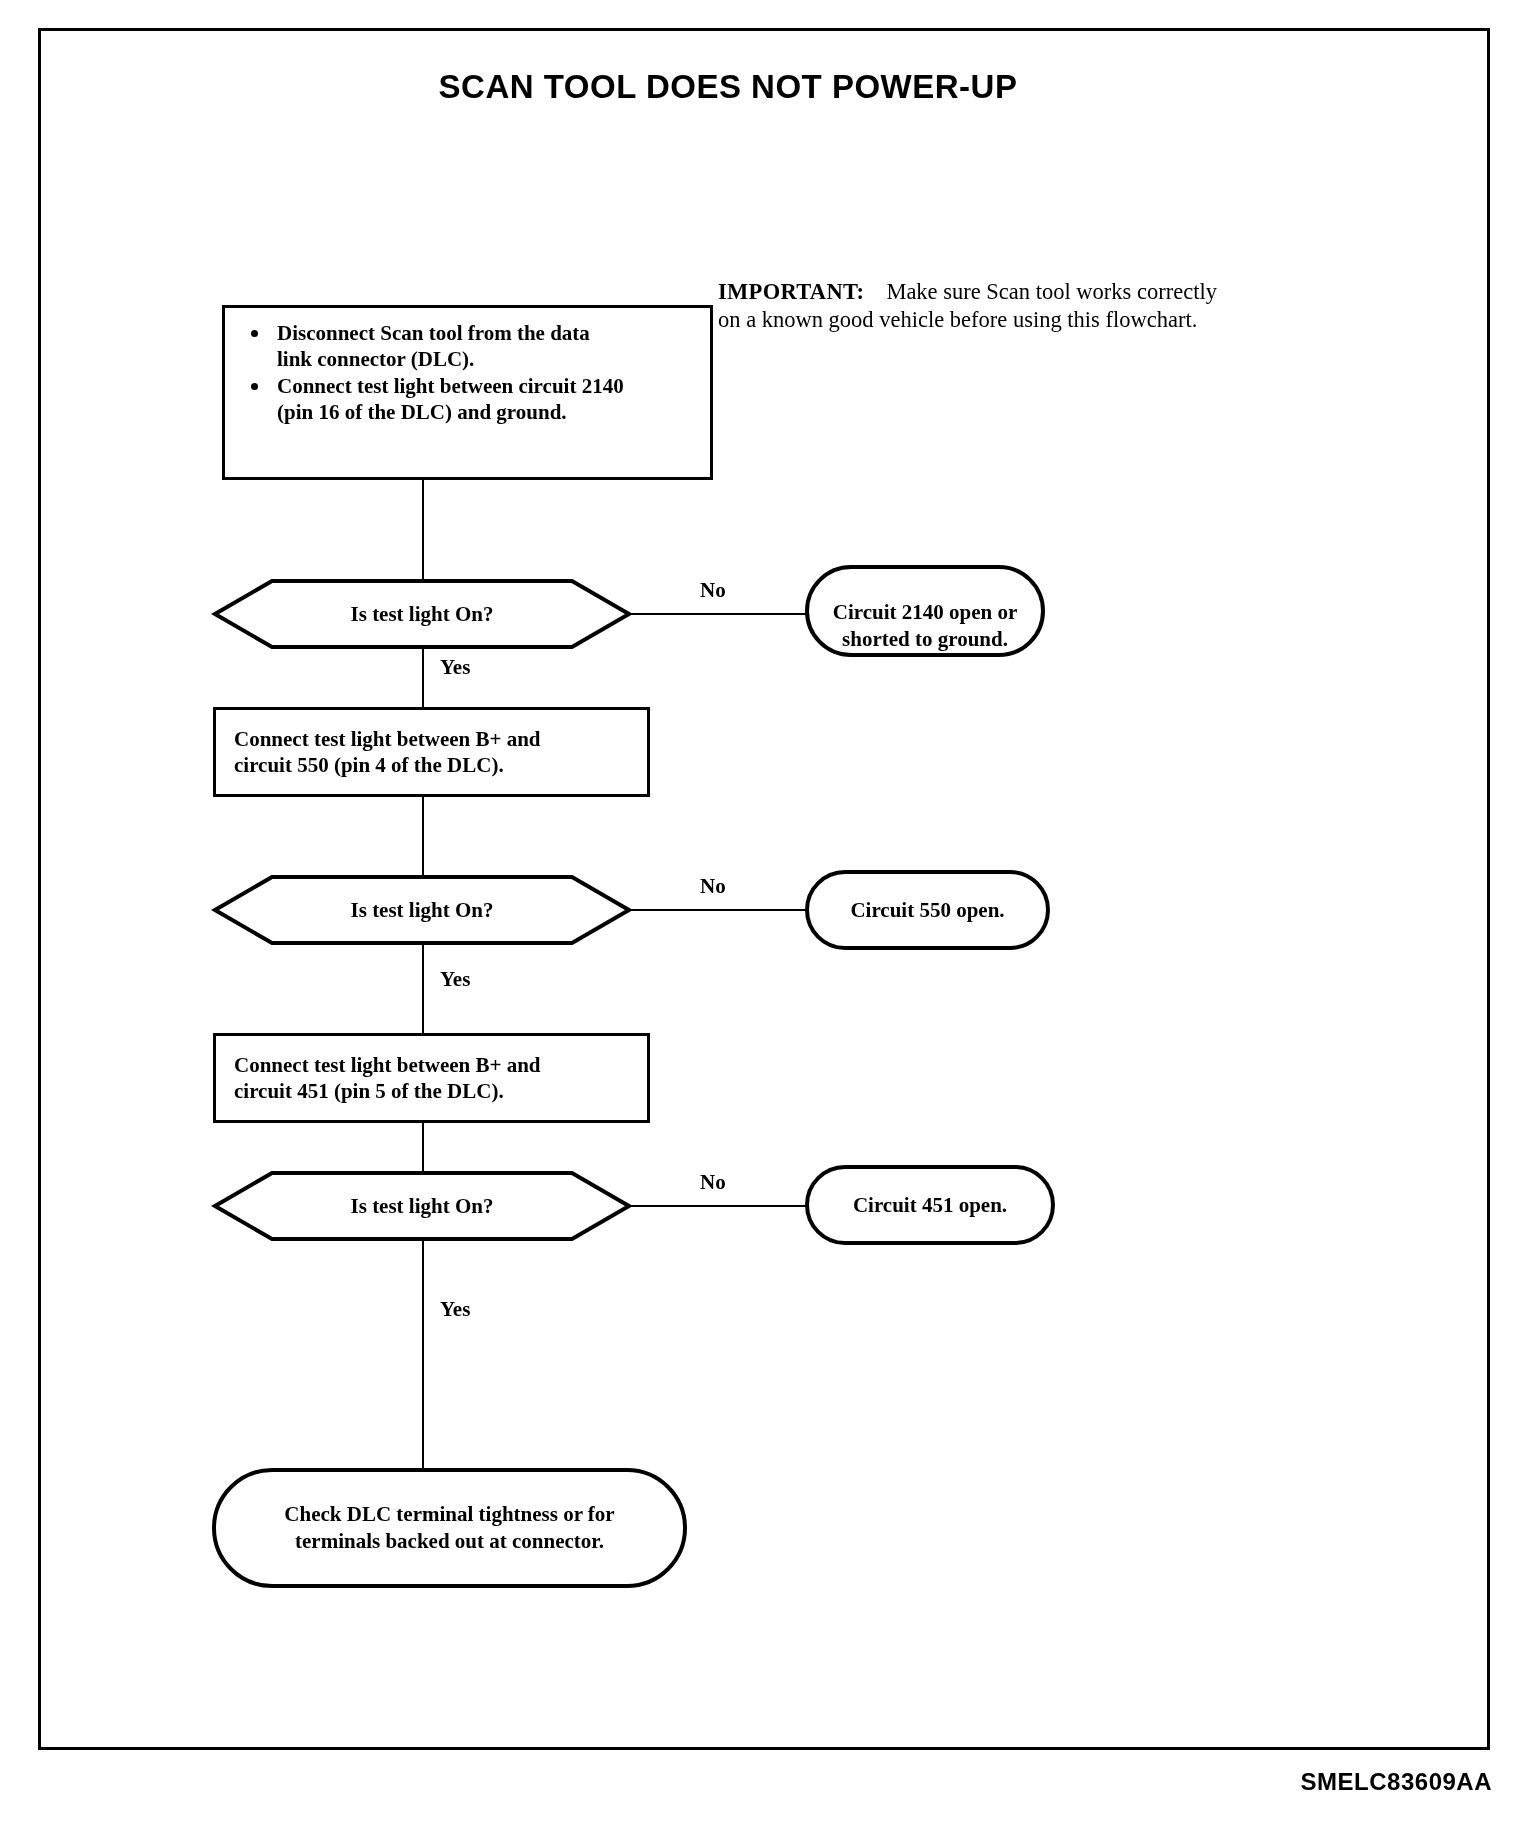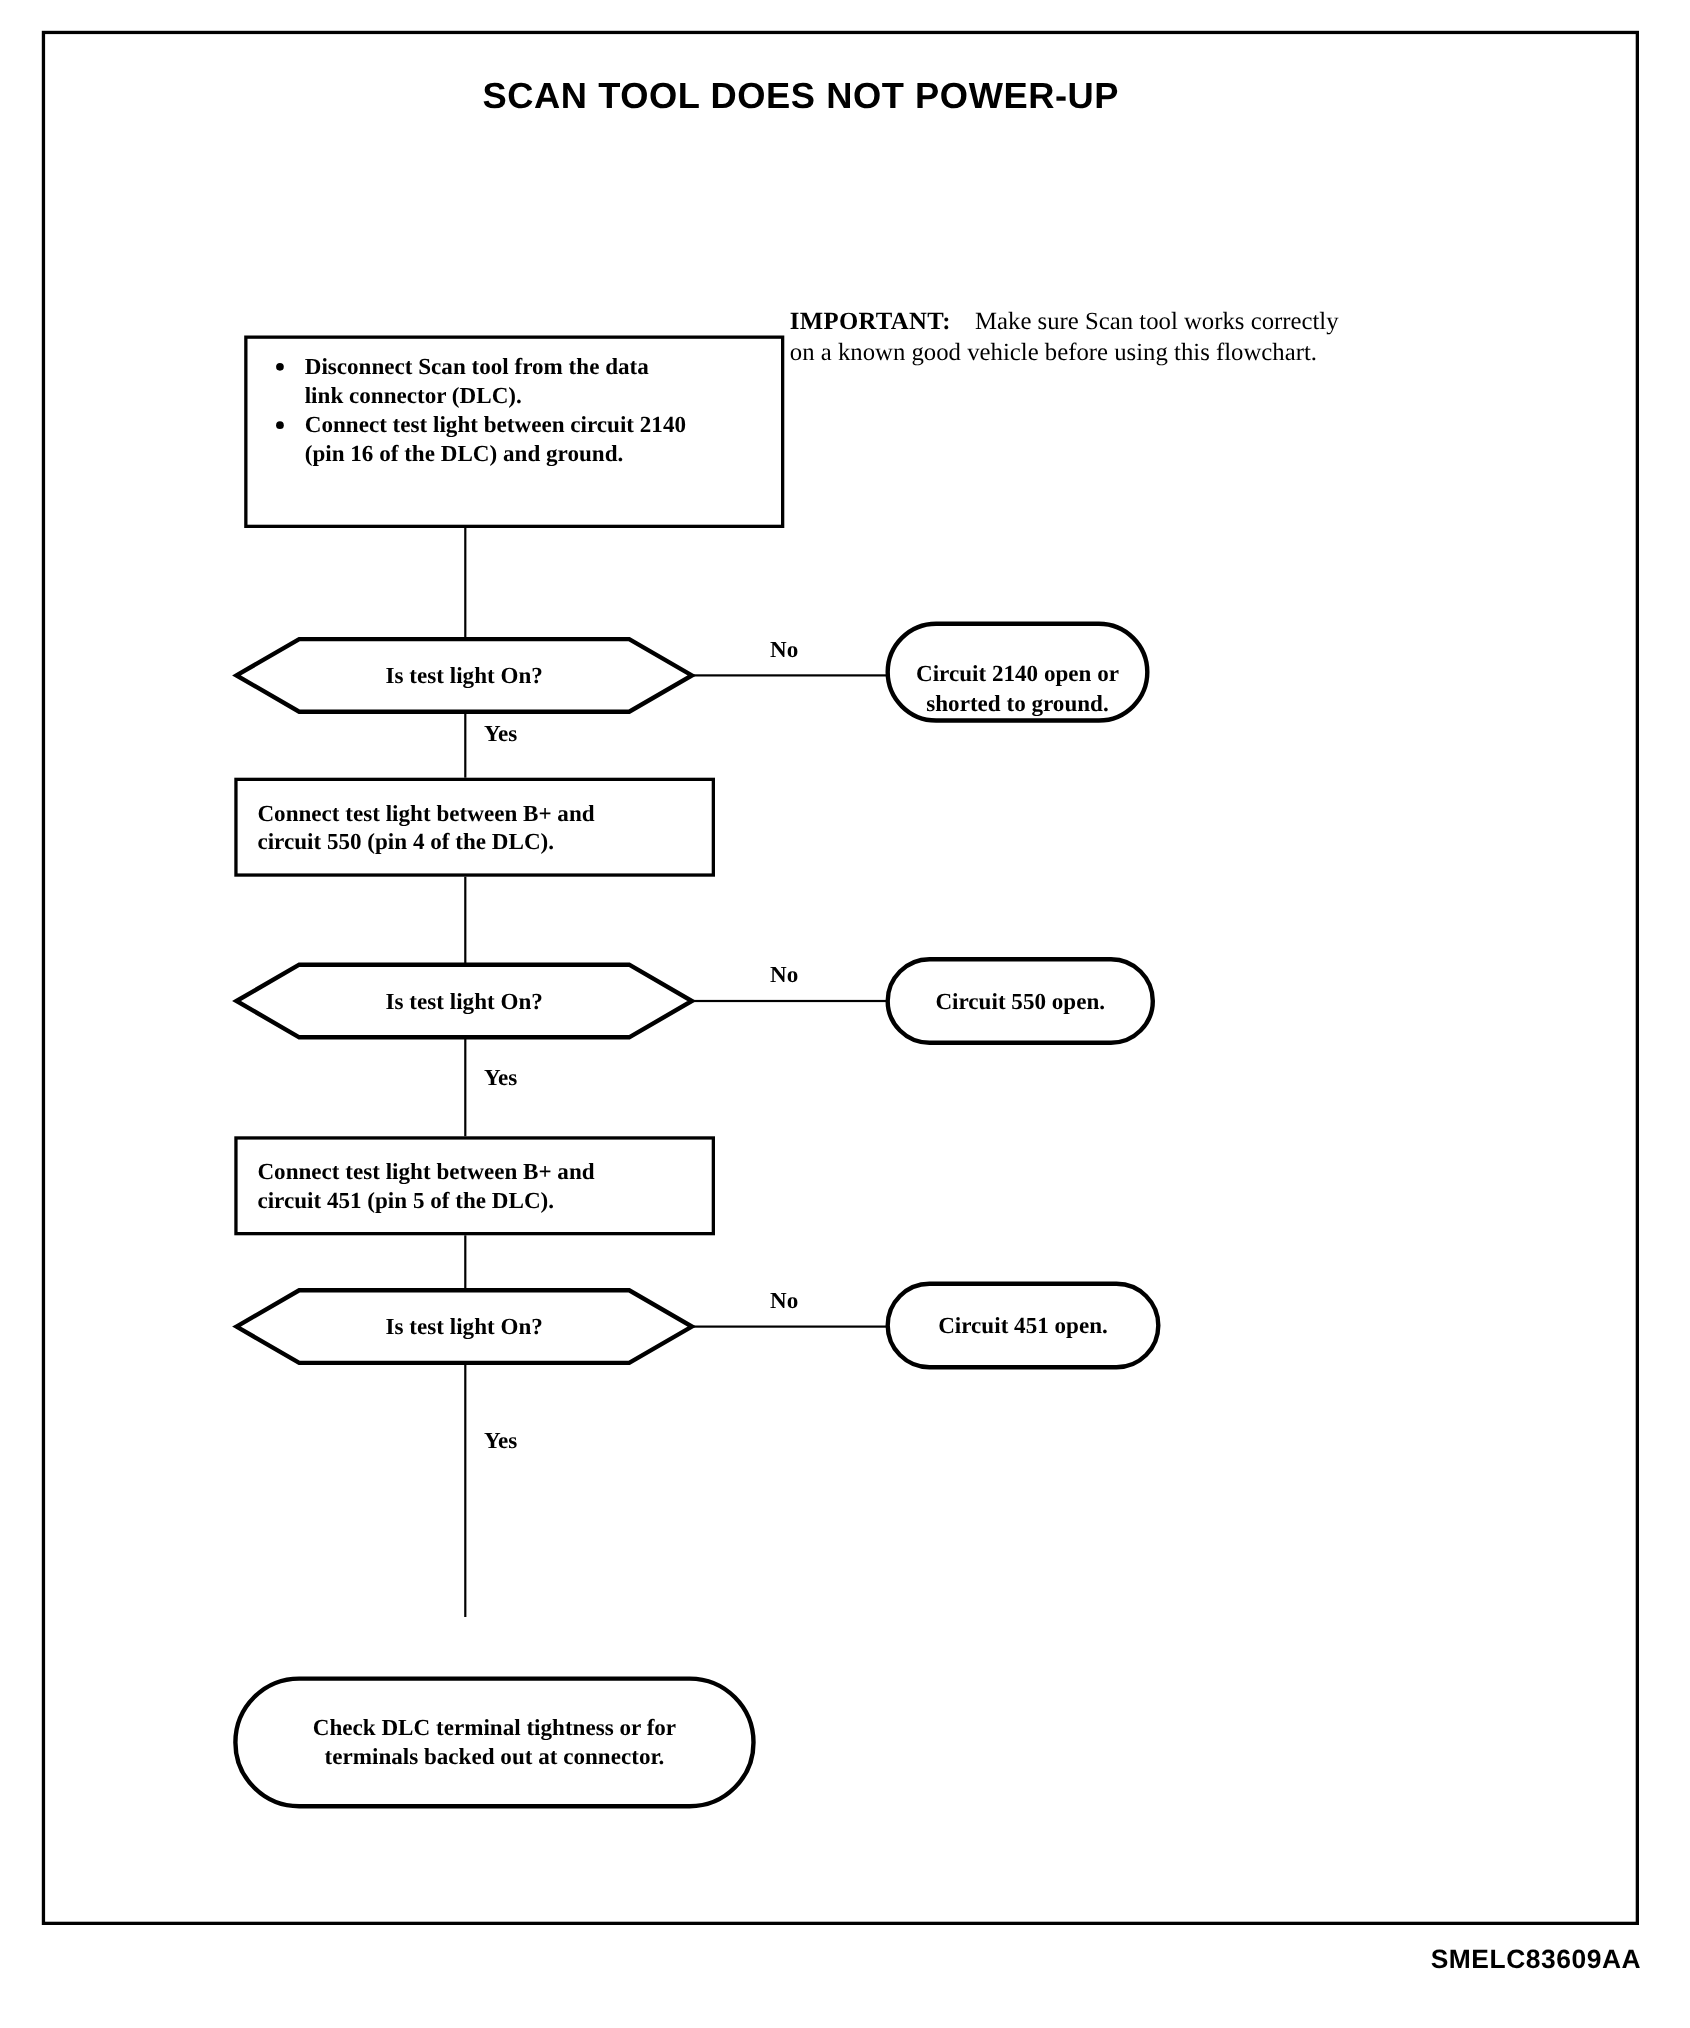--- a/index.html
+++ b/index.html
@@ -253,20 +253,20 @@
 <div class="hline" style="left:630px; top:1205px; width:180px;"></div>
 <div class="edge-label" style="left:700px; top:1170px;">No</div>
 
 <div class="terminal" style="left:805px; top:1165px; width:250px; height:80px; border-radius:40px;">
   <span>Circuit 451 open.</span>
 </div>
 
 <div class="vline" style="left:422px; top:1240px; height:230px;"></div>
 <div class="edge-label" style="left:440px; top:1297px;">Yes</div>
 
-<div class="terminal" style="left:212px; top:1524px; width:475px; height:120px; border-radius:60px;">
+<div class="terminal" style="left:212px; top:1468px; width:475px; height:120px; border-radius:60px;">
   <div>
     <span>Check DLC terminal tightness or for</span><br>
     <span>terminals backed out at connector.</span>
   </div>
 </div>
 
 <div id="footer-code">SMELC83609AA</div>
 
 </body></html>

